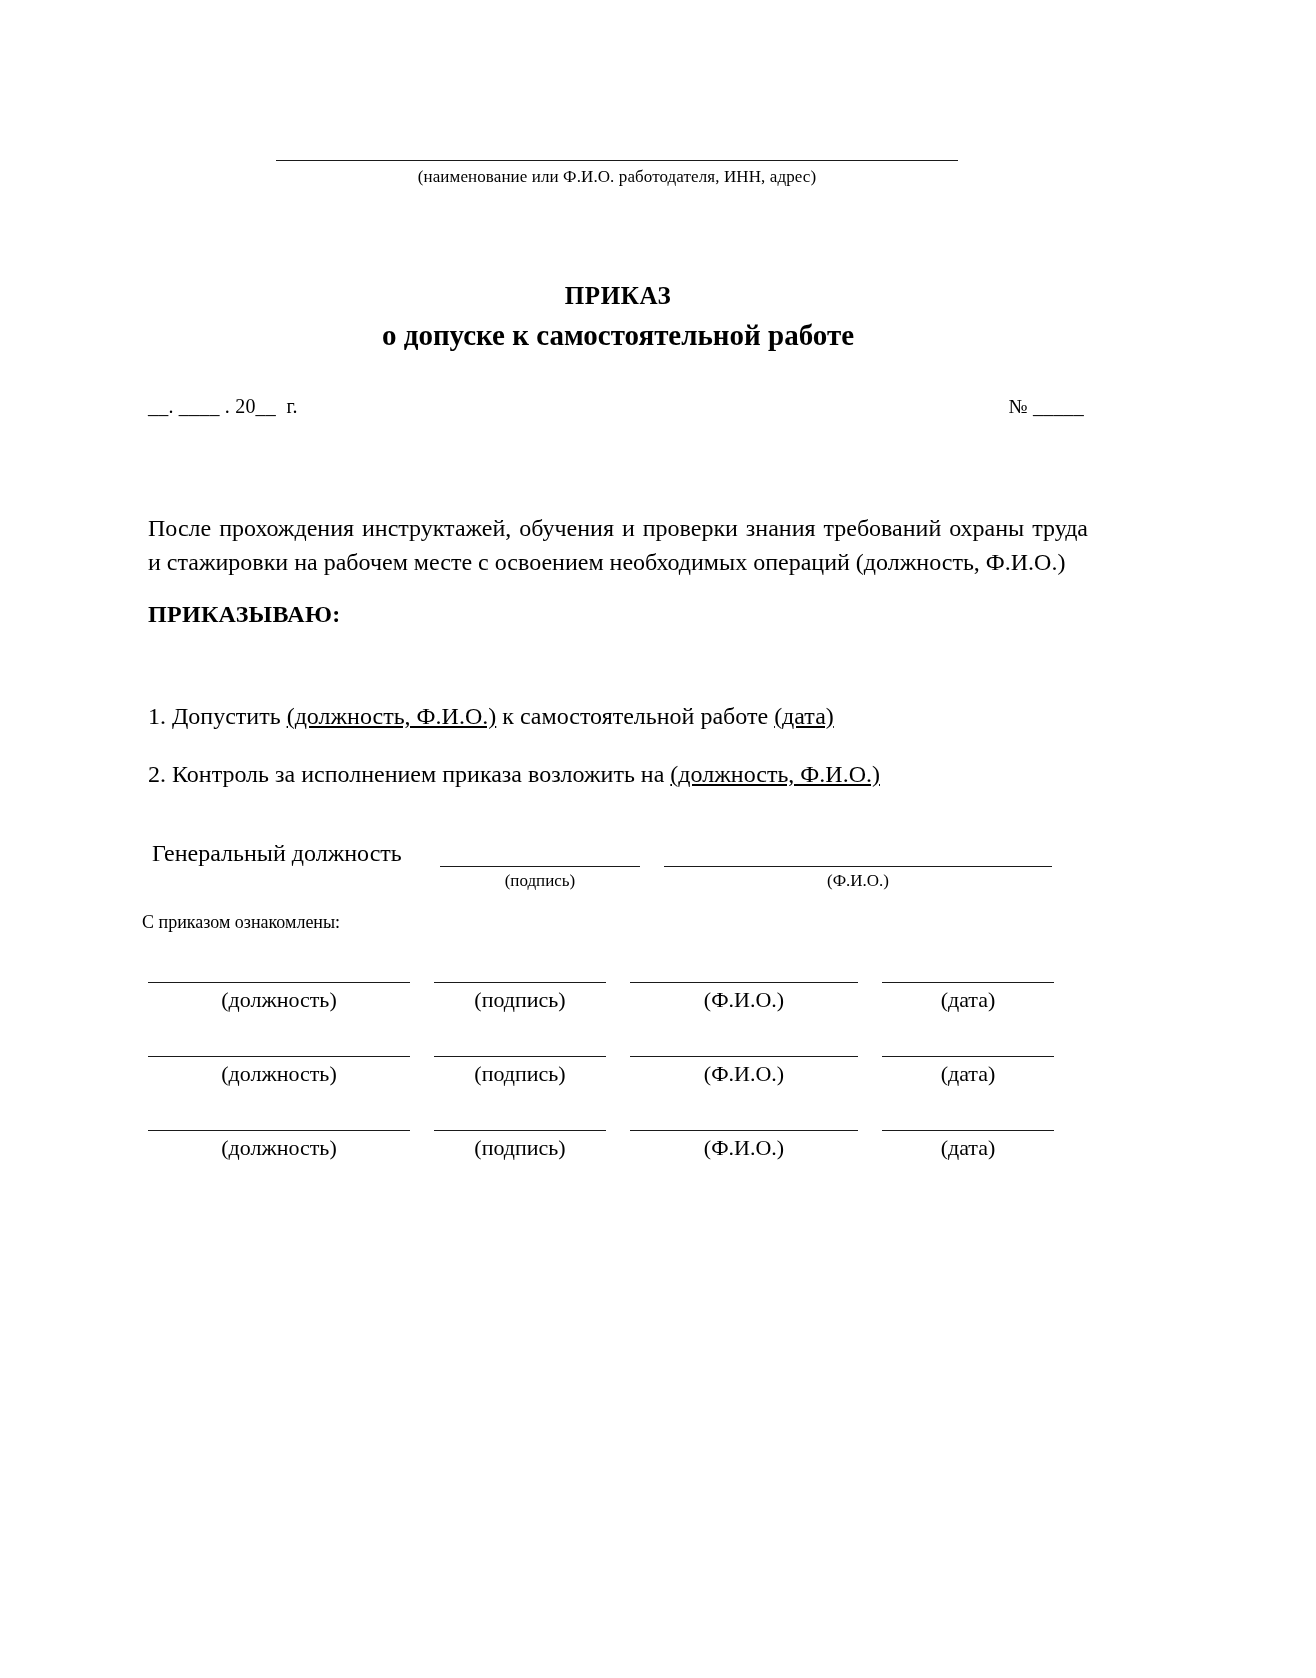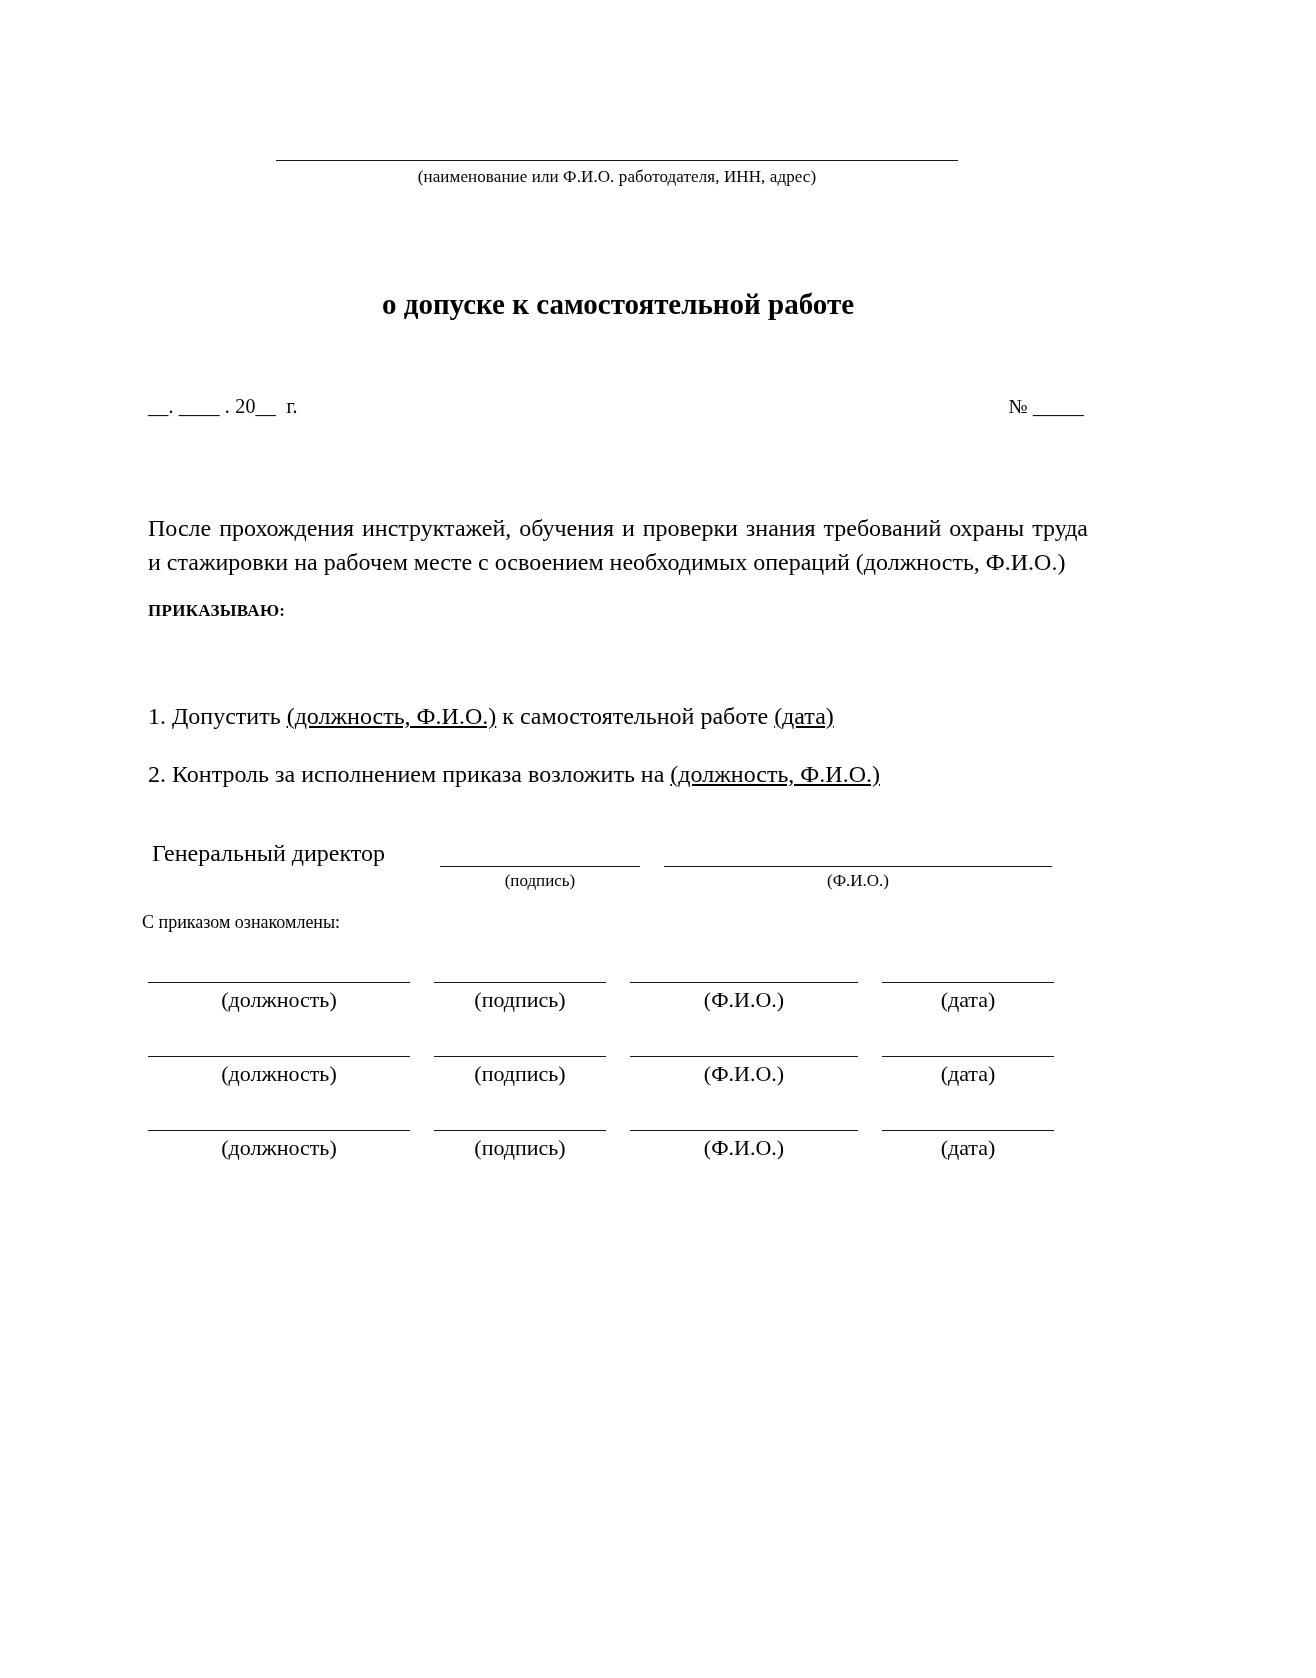--- a/index.html
+++ b/index.html
@@ -98,21 +98,21 @@
     line-height: 1.42;
     text-align: justify;
     text-justify: inter-word;
     margin-top: 24px;
   }
 
   .order-heading {
     position: absolute;
     left: 148px;
     top: 601px;
-    font-size: 17px;
+    font-size: 24px;
     font-weight: bold;
     letter-spacing: 0.3px;
   }
 
   .clause {
     position: absolute;
     left: 148px;
     width: 940px;
     font-size: 24px;
     line-height: 1.4;
@@ -189,20 +189,21 @@
 
 <div class="page">
   <div class="sheet">
 
     <div class="employer-block">
       <div class="employer-rule"></div>
       <div class="employer-caption">(наименование или Ф.И.О. работодателя, ИНН, адрес)</div>
     </div>
 
     <div class="title-block">
+      <div class="doc-title">ПРИКАЗ</div>
       <div class="doc-subtitle">о допуске к самостоятельной работе</div>
     </div>
 
     <div class="meta-row">
       <div class="meta-date">__. ____ . 20__  г.</div>
       <div class="meta-number">№ _____</div>
     </div>
 
     <div class="body-para">После прохождения инструктажей, обучения и проверки знания требований охраны труда и стажировки на рабочем месте с освоением необходимых операций (должность, Ф.И.О.)</div>
 
@@ -210,21 +211,21 @@
 
     <div class="clause clause-1">
       <span>1. </span><span>Допустить </span><span class="u">(должность, Ф.И.О.)</span><span> к самостоятельной работе </span><span class="u">(дата)</span>
     </div>
 
     <div class="clause clause-2">
       <span>2. </span><span>Контроль за исполнением приказа возложить на </span><span class="u">(должность, Ф.И.О.)</span>
     </div>
 
     <div class="director-row">
-      <div class="director-title">Генеральный директор</div>
+      <div class="director-title">Генеральный должность</div>
 
       <div class="sig-slot sig-signature">
         <div class="line"></div>
         <div class="cap">(подпись)</div>
       </div>
 
       <div class="sig-slot sig-fio">
         <div class="line"></div>
         <div class="cap">(Ф.И.О.)</div>
       </div>

